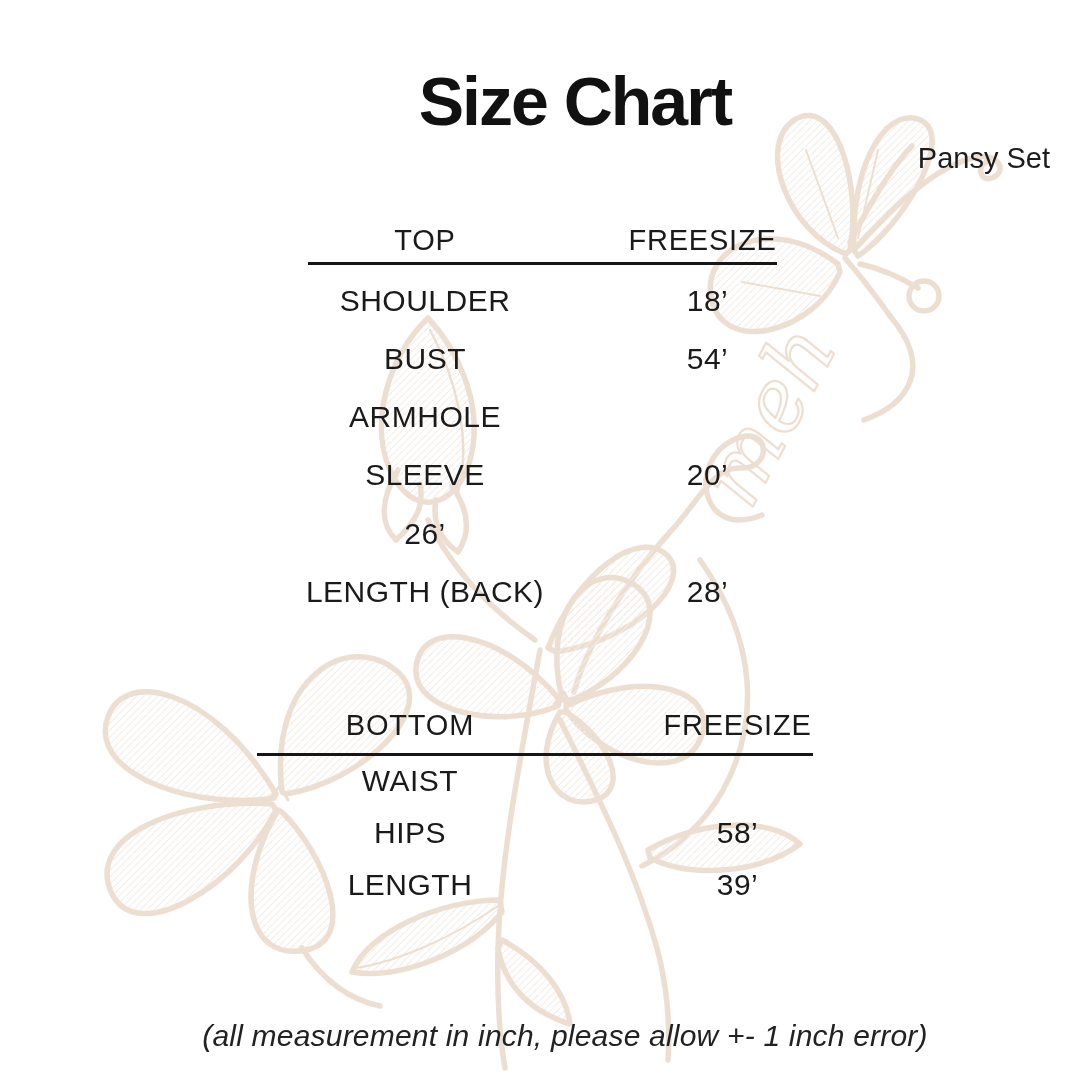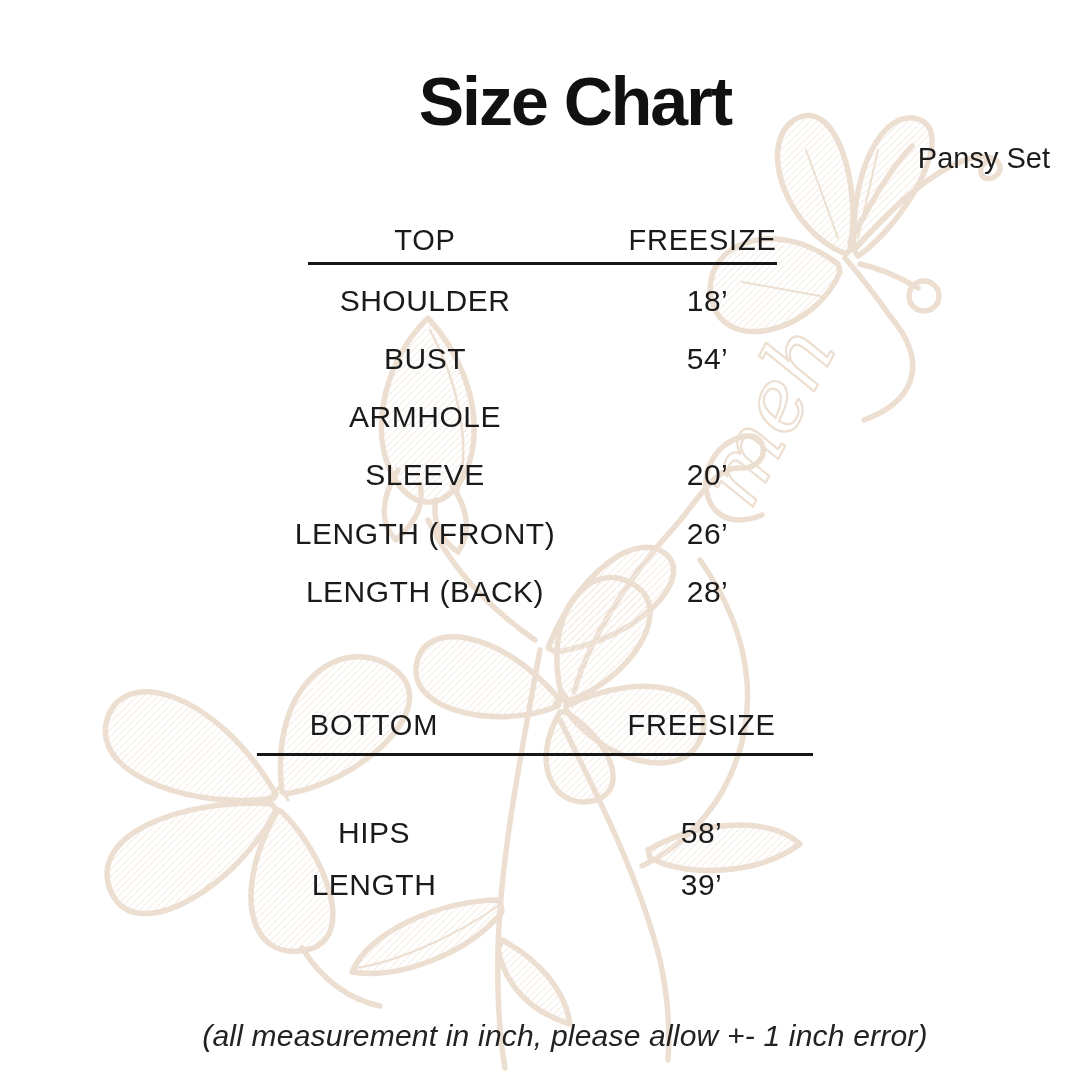--- a/index.html
+++ b/index.html
@@ -22,21 +22,21 @@
   }
   .subtitle{
     position:absolute;top:142px;left:250px;width:800px;
     text-align:right;font-size:29px;font-weight:400;color:#1c1c1c;
   }
   .size-table{position:absolute;left:0;top:0;width:1080px;height:1080px;pointer-events:none;}
   .trow{
     position:absolute;display:grid;align-items:center;
   }
   .t1{left:285px;width:525px;grid-template-columns:280px 1fr;column-gap:40px;height:58px;}
-  .t2{left:244px;width:545px;grid-template-columns:260px 1fr;column-gap:110px;height:52px;}
+  .t2{left:280px;width:545px;grid-template-columns:260px 1fr;column-gap:110px;height:52px;}
   .cell{text-align:center;font-size:30px;letter-spacing:0.5px;white-space:nowrap;}
   .hdr .cell{font-size:29px;letter-spacing:0.8px;}
   .divider{
     position:absolute;height:3px;background:#161616;
   }
   .footnote{
     position:absolute;top:1020px;left:50px;width:1030px;height:32px;line-height:32px;
     text-align:center;font-size:30px;font-style:italic;color:#222222;letter-spacing:0.2px;
   }
 </style>
@@ -132,37 +132,37 @@
       <div class="cell">54’</div>
     </div>
     <div class="trow t1" style="top:388px;">
       <div class="cell">ARMHOLE</div>
     </div>
     <div class="trow t1" style="top:446px;">
       <div class="cell">SLEEVE</div>
       <div class="cell">20’</div>
     </div>
     <div class="trow t1" style="top:505px;">
-      <div class="cell">LENGTH (FRONT)</div>
       <div class="cell">26’</div>
     </div>
     <div class="trow t1" style="top:563px;">
       <div class="cell">LENGTH (BACK)</div>
       <div class="cell">28’</div>
     </div>
   </div>
 
   <div class="size-table">
     <div class="trow t2 hdr" style="top:703px;height:44px;">
       <div class="cell">BOTTOM</div>
       <div class="cell">FREESIZE</div>
     </div>
     <div class="divider" style="left:257px;top:753px;width:556px;"></div>
 
     <div class="trow t2" style="top:755px;">
+      <div class="cell">WAIST</div>
     </div>
     <div class="trow t2" style="top:807px;">
       <div class="cell">HIPS</div>
       <div class="cell">58’</div>
     </div>
     <div class="trow t2" style="top:859px;">
       <div class="cell">LENGTH</div>
       <div class="cell">39’</div>
     </div>
   </div>

